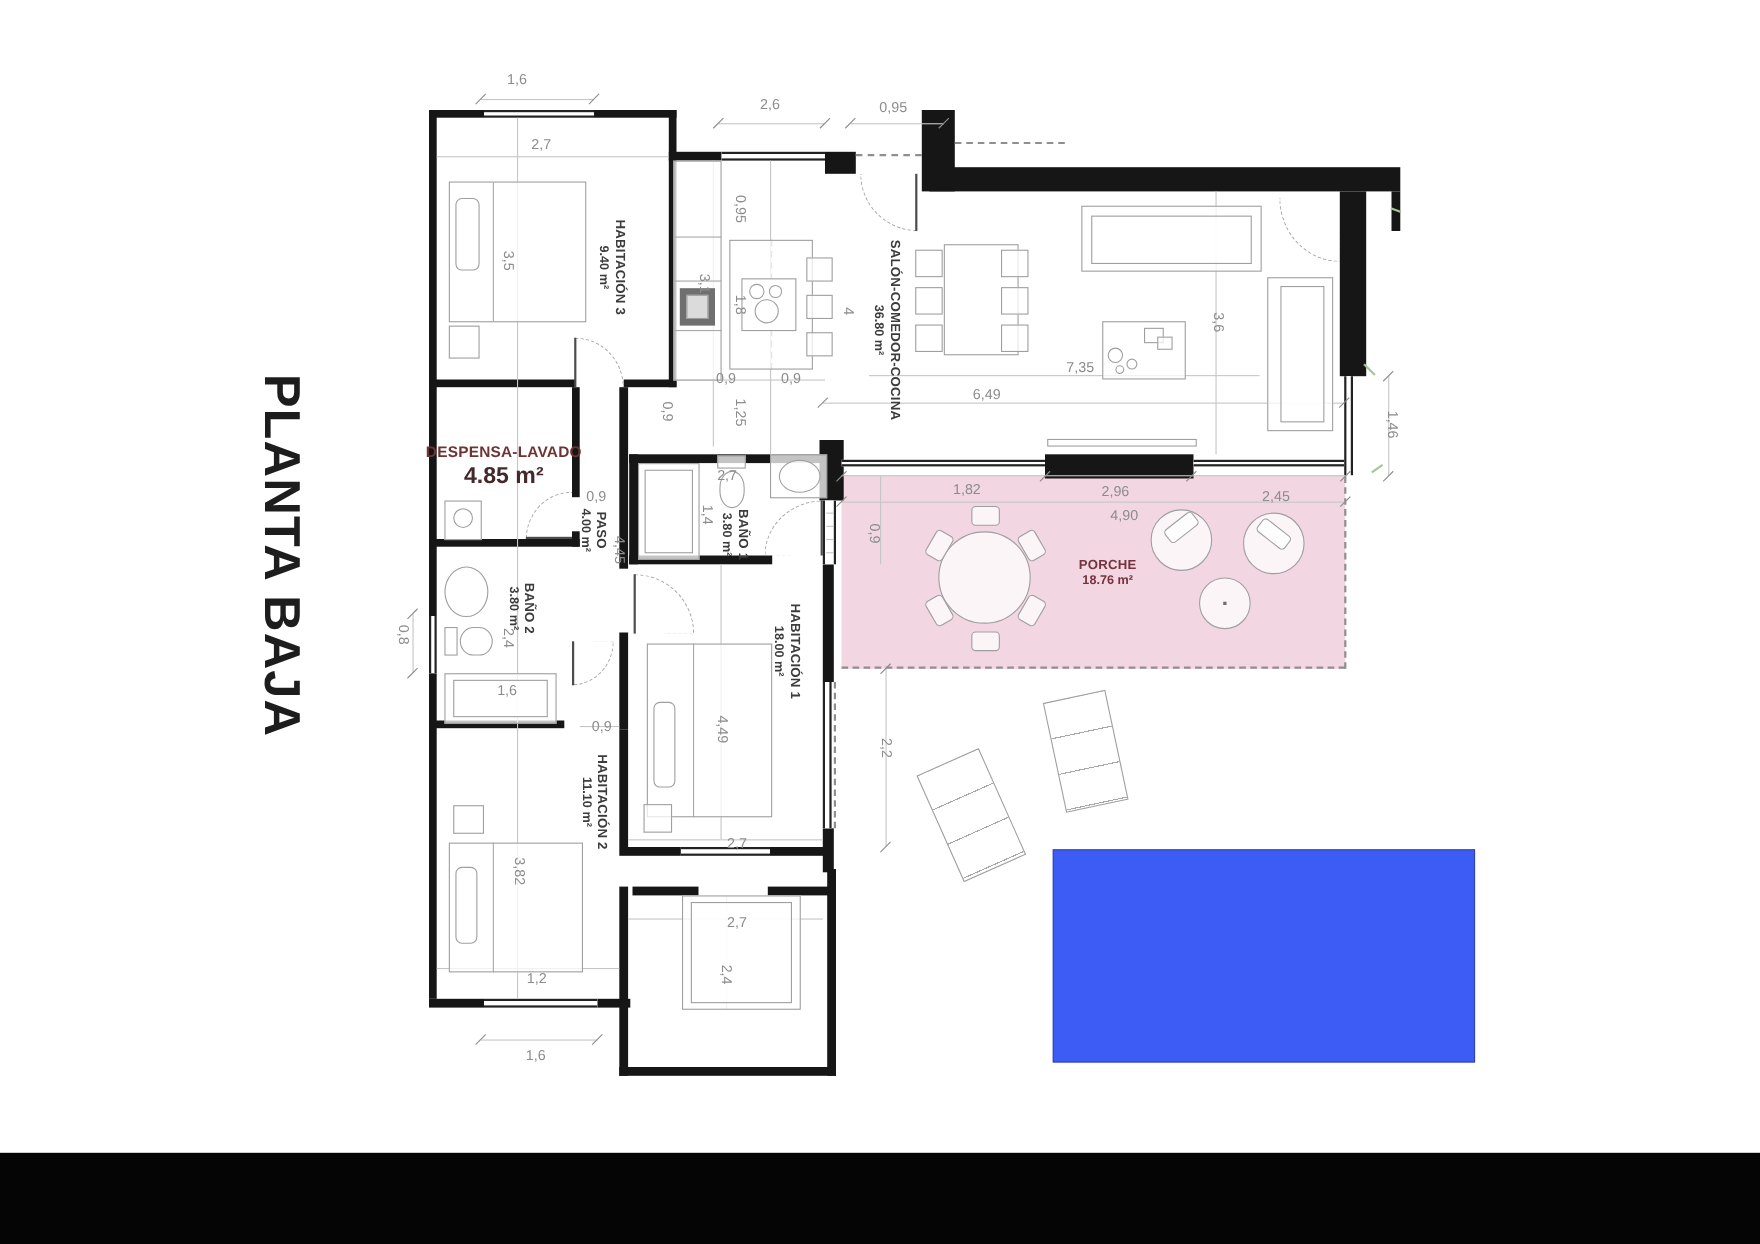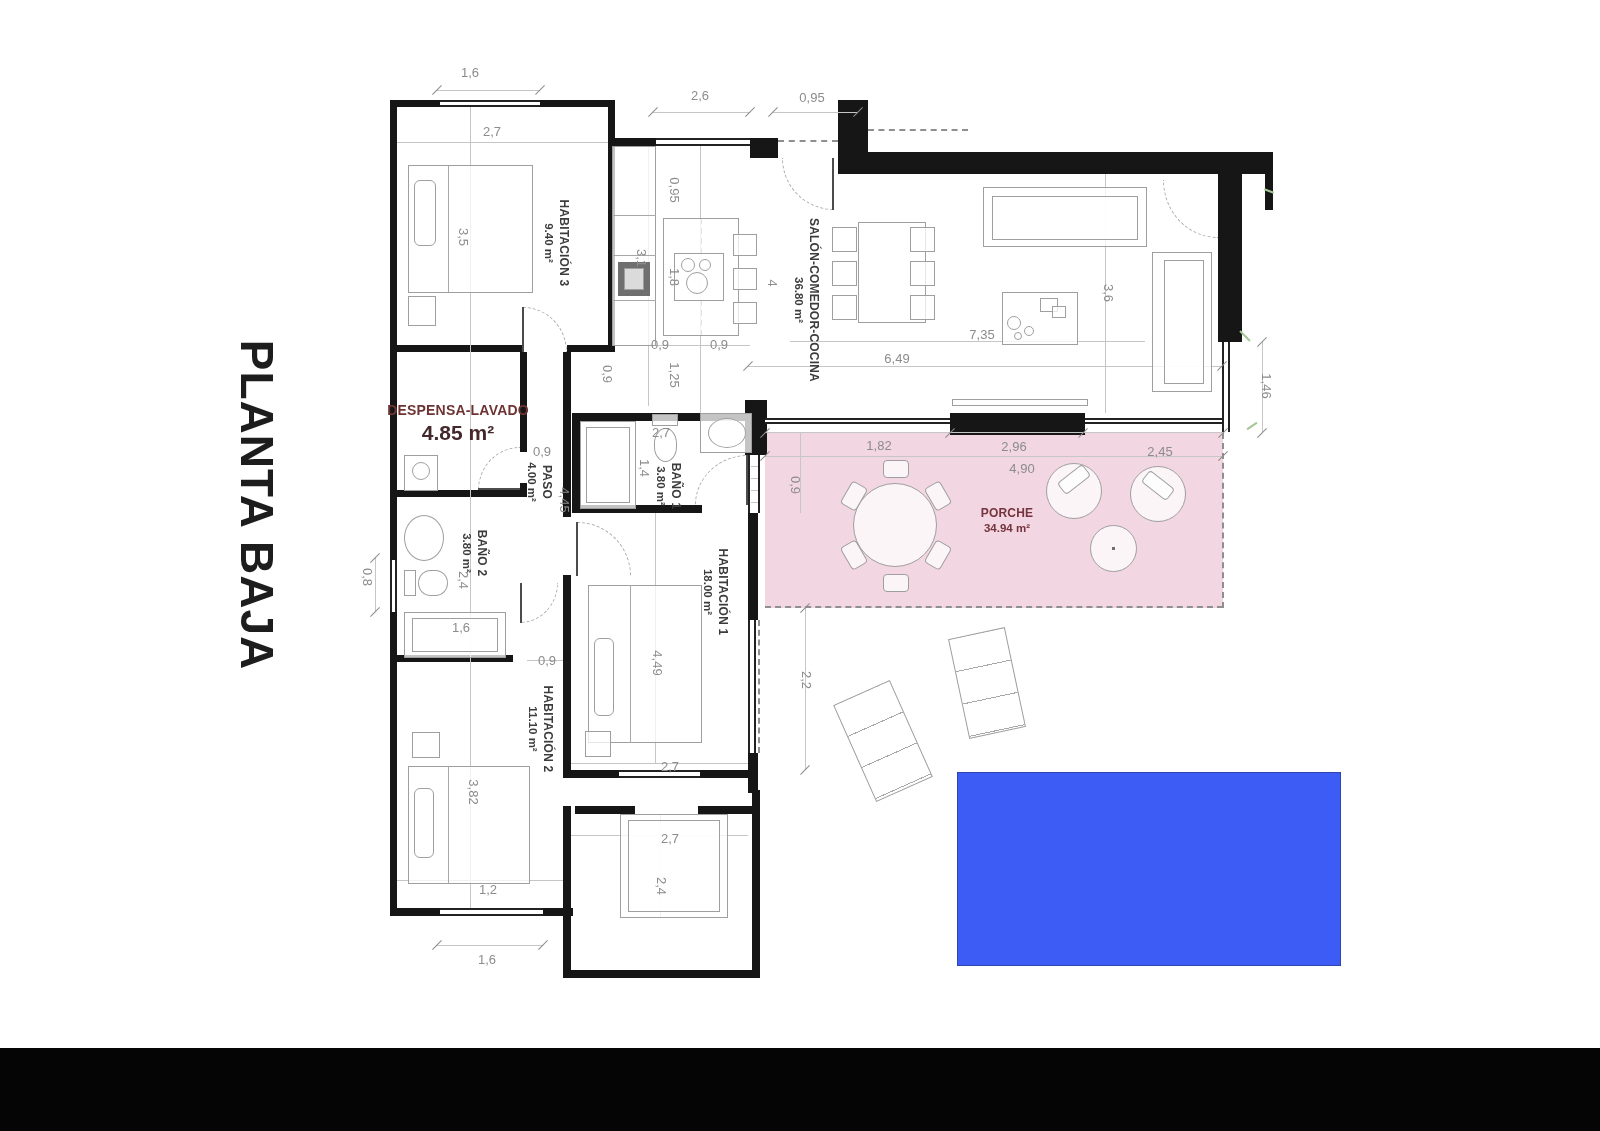--- a/index.html
+++ b/index.html
@@ -307,17 +307,17 @@
       <div class="rlabel v" style="left: 715px; top: 592px;">
         <span class="rname">HABITACIÓN 1</span>
         <span class="rarea">18.00 m²</span>
       </div>
       <div class="rlabel v" style="left: 540px; top: 729px;">
         <span class="rname">HABITACIÓN 2</span>
         <span class="rarea">11.10 m²</span>
       </div>
       <div class="rlabel maroon" style="left: 1007px; top: 521px;">
         <span class="rname">PORCHE</span>
-        <span class="rarea">34.94 m²</span>
+        <span class="rarea">18.76 m²</span>
       </div>
     </div>
   <div id="bottom-bar"></div>
 </div>
 
 </body></html>

